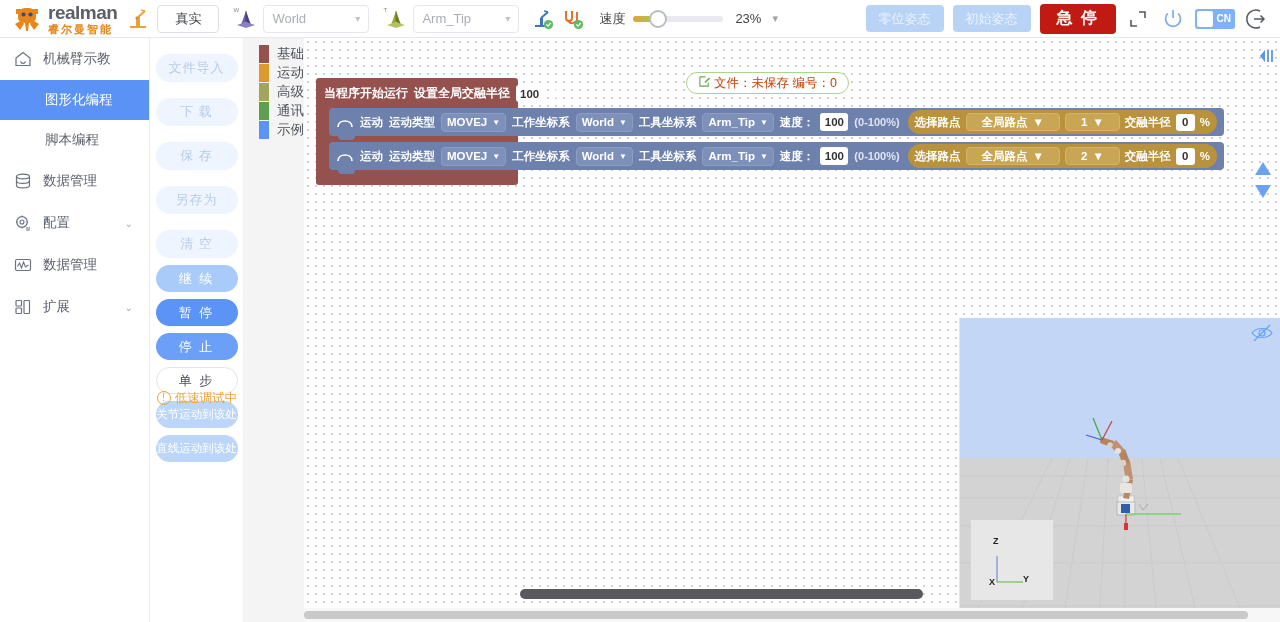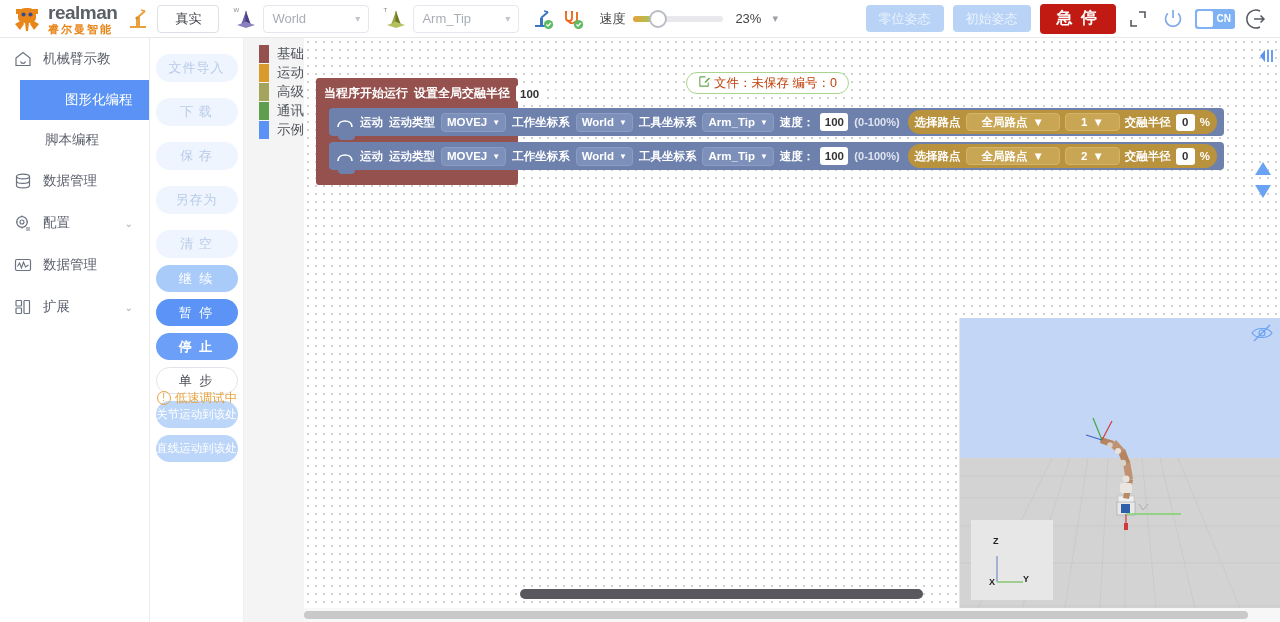--- a/index.html
+++ b/index.html
@@ -78,21 +78,21 @@
     position: absolute; left: 0; top: 38px; width: 150px; height: 584px;
     background: #fff; border-right: 1px solid #ededed; z-index: 20;
   }
   .nav-item {
     height: 42px; display: flex; align-items: center; padding-left: 14px; gap: 11px;
     font-size: 13.5px; color: #5a5f6b; cursor: pointer; position: relative;
   }
   .nav-item .nic { width: 18px; height: 18px; flex: 0 0 18px; display:flex; align-items:center; justify-content:center; }
   .nav-item .arrow { position: absolute; right: 16px; color: #a6abb5; font-size: 10px; }
   .nav-sub { height: 40px; display: flex; align-items: center; padding-left: 45px; font-size: 13.5px; color: #5a5f6b; cursor: pointer; }
-  .nav-sub.active { background: #5a93f5; color: #fff; margin-left: 20px; }
+  .nav-sub.active { background: #5a93f5; color: #fff; }
 
   
   .toolcol {
     position: absolute; left: 150px; top: 38px; width: 94px; height: 584px;
     background: #fff; border-right: 1px solid #f0f0f0; z-index: 18;
   }
   .tool-btn {
     width: 82px; height: 28px; margin: 0 auto; margin-top: 16px; border-radius: 14px;
     background: #eff5fe; color: #b8cbe8; font-size: 13px;
     display: flex; align-items: center; justify-content: center; cursor: pointer; letter-spacing: 1px;
@@ -104,21 +104,21 @@
   }
   .warn .wic { width: 14px; height: 14px; border: 1px solid #e8a33c; border-radius: 50%;
     display: flex; align-items: center; justify-content: center; font-size: 10px; line-height: 1; }
   .run-btn {
     width: 82px; height: 27px; margin: 0 auto; margin-top: 7px; border-radius: 14px;
     display: flex; align-items: center; justify-content: center; cursor: pointer;
     font-size: 13px; letter-spacing: 2px;
   }
   .rb-continue { background: #a9cbfa; color: #fff; }
   .rb-pause { background: #5b94f6; color: #fff; }
-  .rb-stop { background: #6c9ff7; color: #fff; font-weight: bold; }
+  .rb-stop { background: #6c9ff7; color: #fff; }
   .rb-step { background: #fff; color: #4b4f57; border: 1px solid #e0e4ea; }
   .rb-move { background: #bcd6f9; color: #fff; font-size: 11.5px; letter-spacing: 0; }
 
   
   .catcol {
     position: absolute; left: 244px; top: 38px; width: 60px; height: 584px;
     background: #f4f4f4; z-index: 16;
   }
   .cat { height: 19px; display: flex; align-items: center; gap: 8px; cursor: pointer; justify-content: flex-end; }
   .cat .sw { width: 10px; height: 18px; flex: 0 0 10px; }

